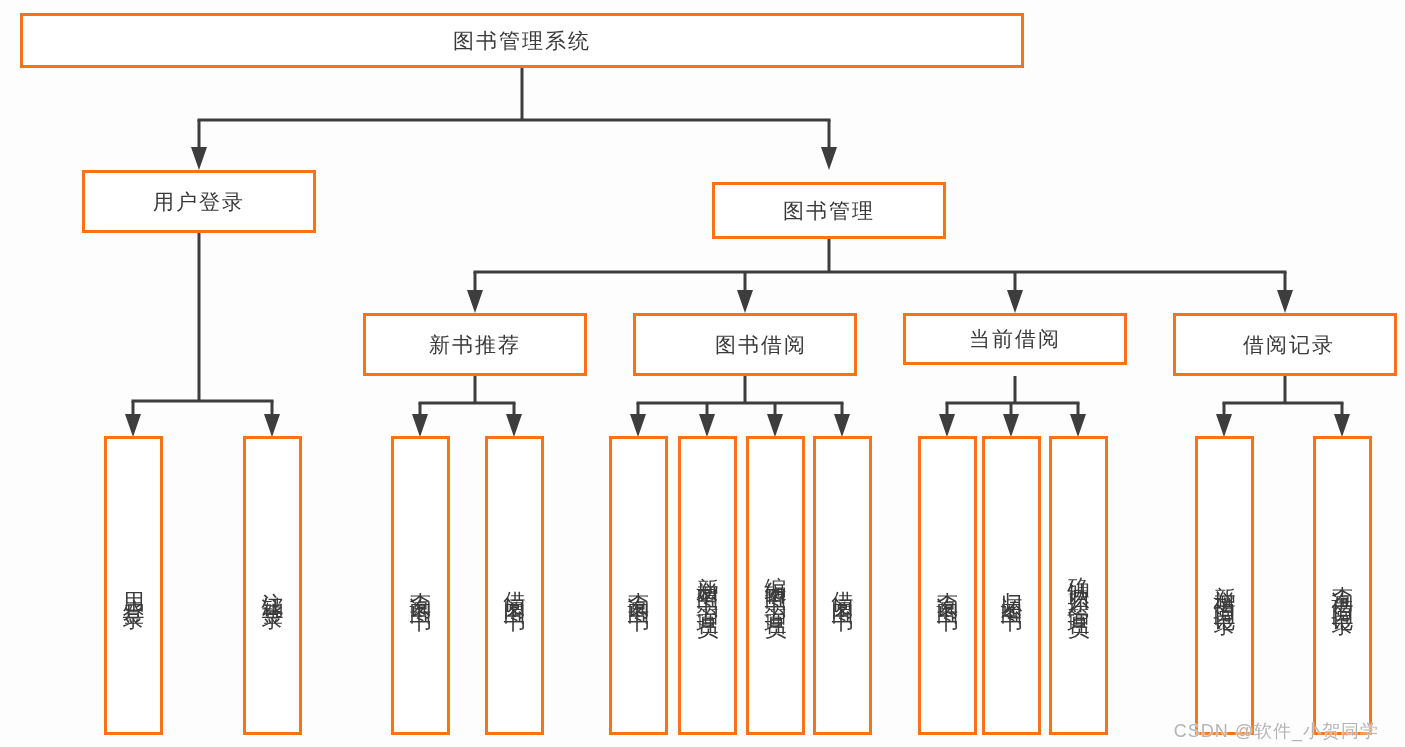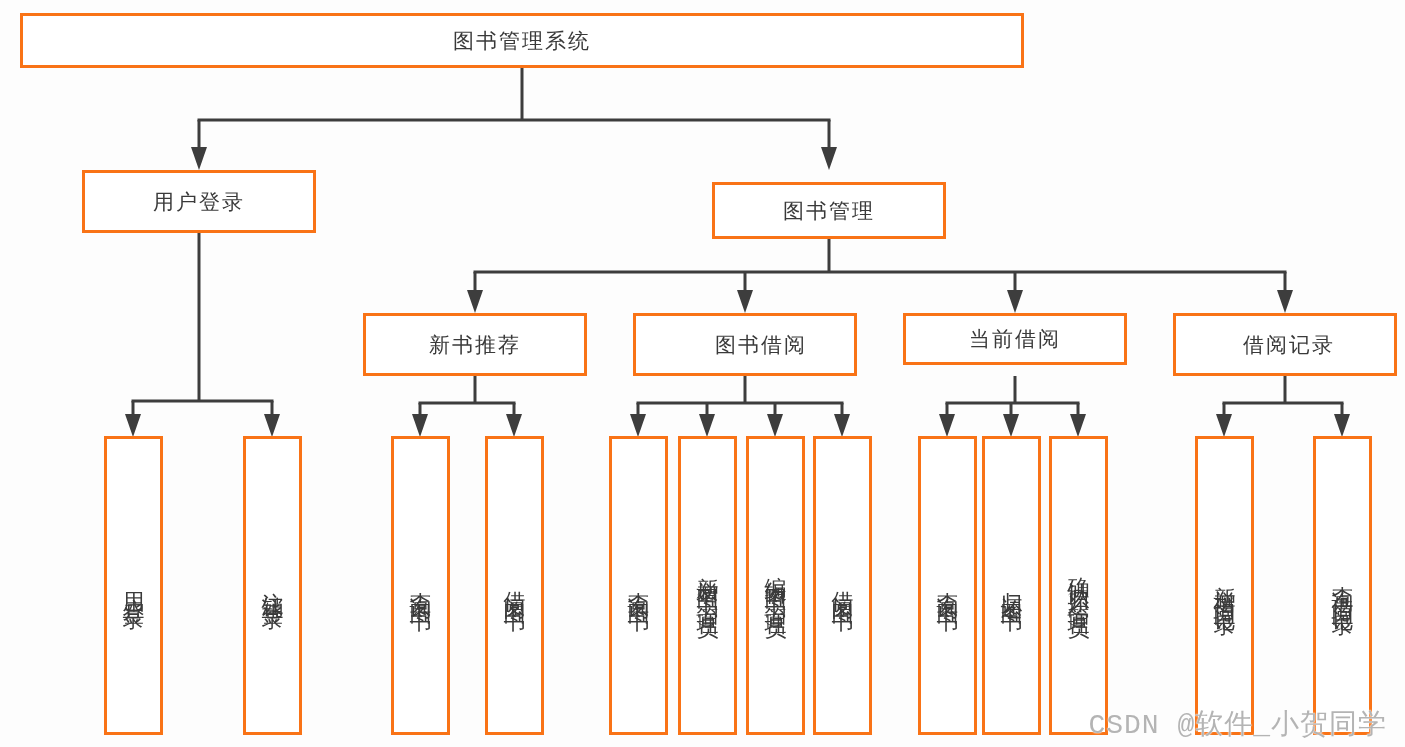--- a/index.html
+++ b/index.html
@@ -24,28 +24,27 @@
   .v-label{
     writing-mode:vertical-rl;
     text-orientation:mixed;
     font-size:22px;
     letter-spacing:6px;
     line-height:1;
     white-space:nowrap;
   }
   .watermark{
     position:absolute;
-    right:18px;bottom:4px;
-    font-size:28px;
+    right:26px;bottom:4px;
+    font-size:18px;
     color:rgba(172,172,172,0.9);
     text-shadow:0 0 2px #ffffff, 0 0 1px #ffffff;
     letter-spacing:1px;
     z-index:3;
     white-space:nowrap;
-    font-family:Liberation Mono, monospace;
   }
 </style>
 </head>
 <body>
 
 <div id="canvas">
 
   <svg id="wires" width="1405" height="747" viewBox="0 0 1405 747">
     <g stroke="#3d3d3d" stroke-width="3" fill="none">
 

